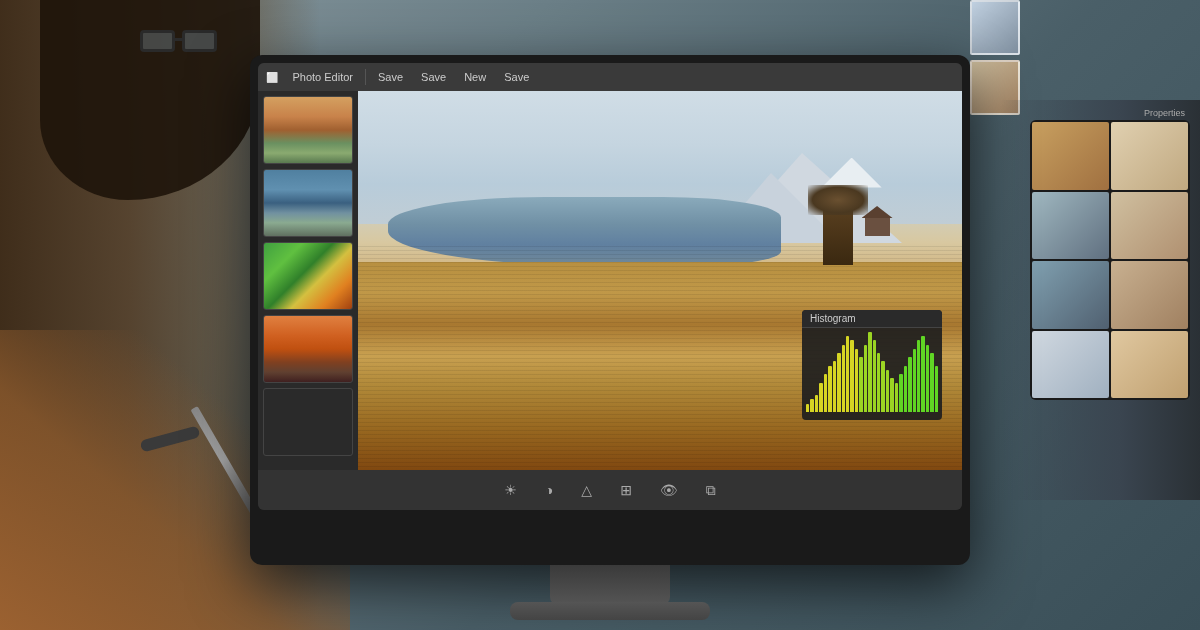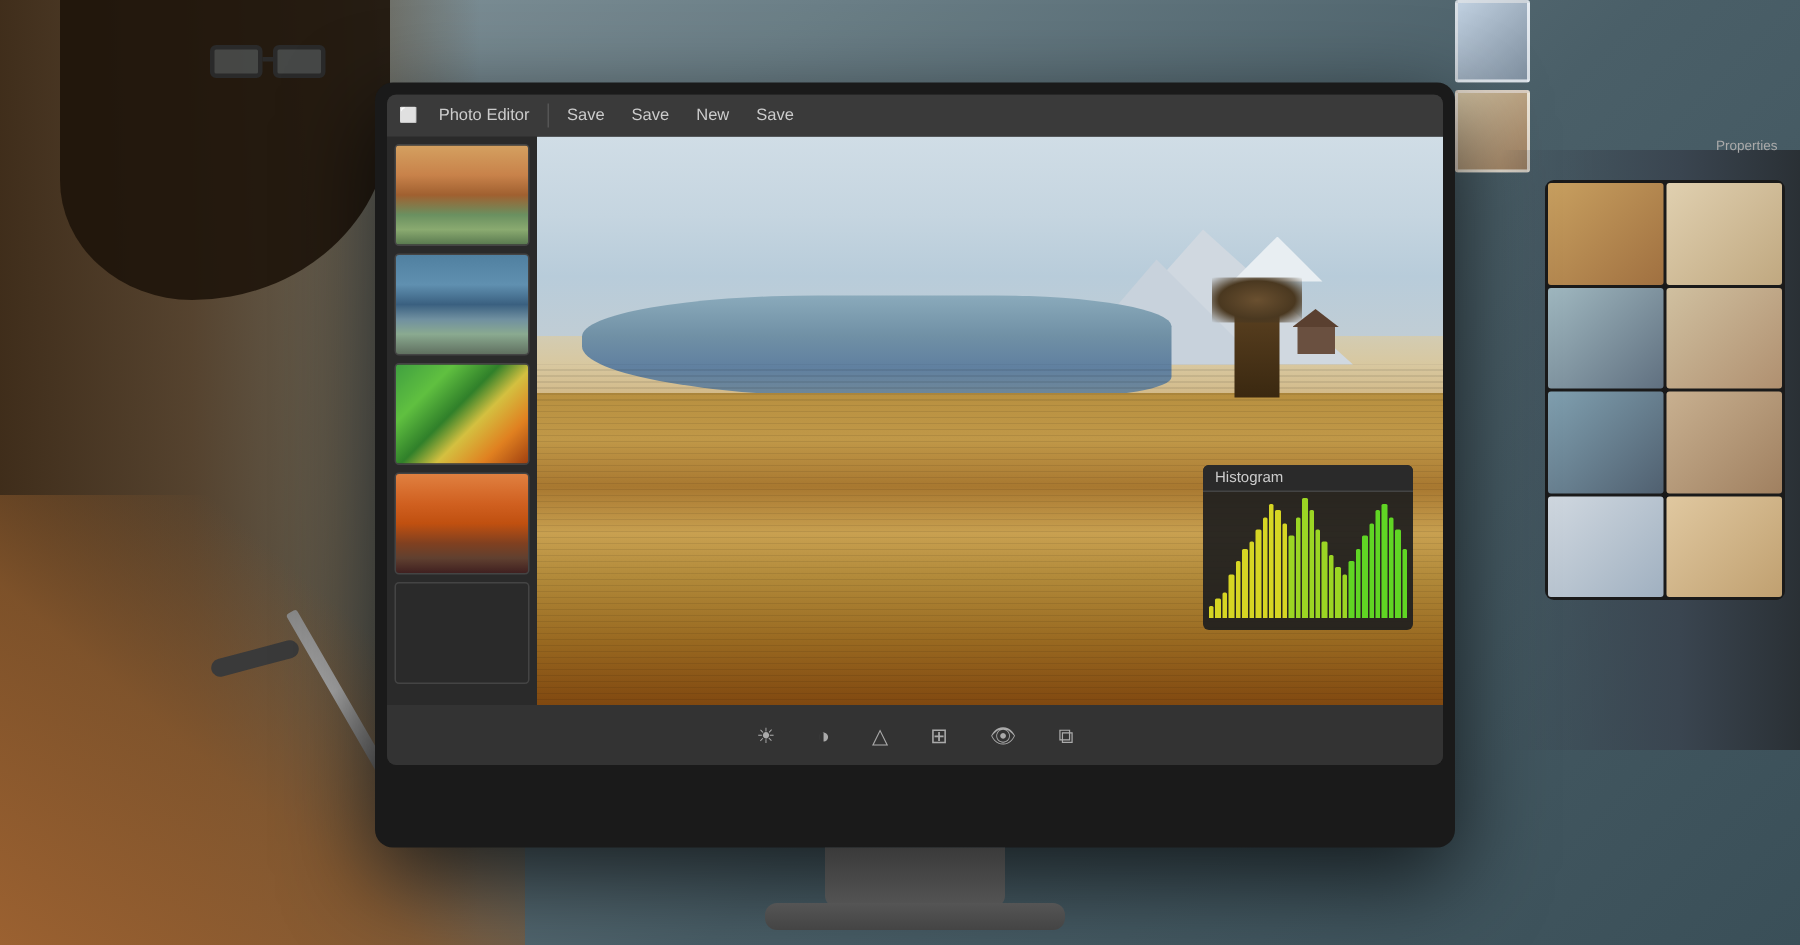--- a/index.html
+++ b/index.html
@@ -530,21 +530,21 @@
     .lp-4 { background: linear-gradient(135deg, #d0c0a0, #b09070); }
     .lp-5 { background: linear-gradient(135deg, #80a0b0, #506070); }
     .lp-6 { background: linear-gradient(135deg, #c8b090, #a08060); }
     .lp-7 { background: linear-gradient(135deg, #d0d8e0, #a0b0c0); }
     .lp-8 { background: linear-gradient(135deg, #e0c8a0, #c0a070); }
 
     
     .laptop-label {
       position: absolute;
       right: 15px;
-      top: 92px;
+      top: 108px;
       color: #aaa;
       font-size: 9px;
       z-index: 10;
     }
 
     
     .wall-photos {
       position: absolute;
       right: 170px;
       top: 0;

